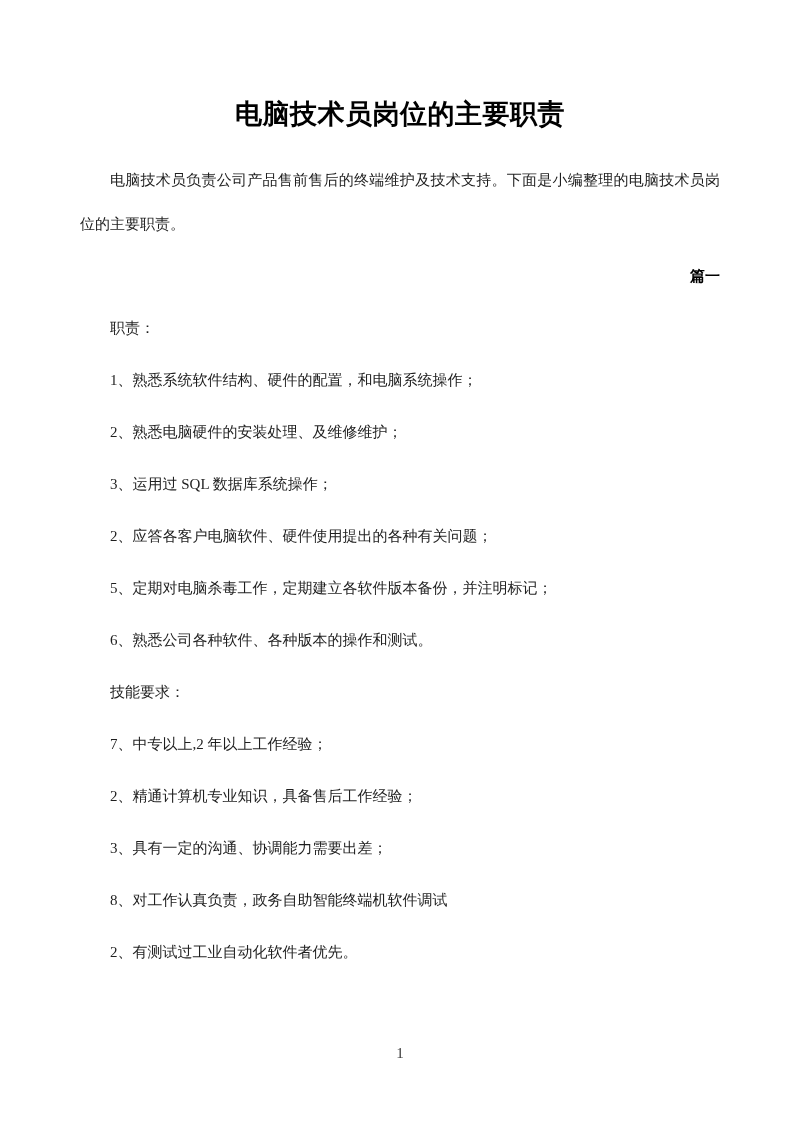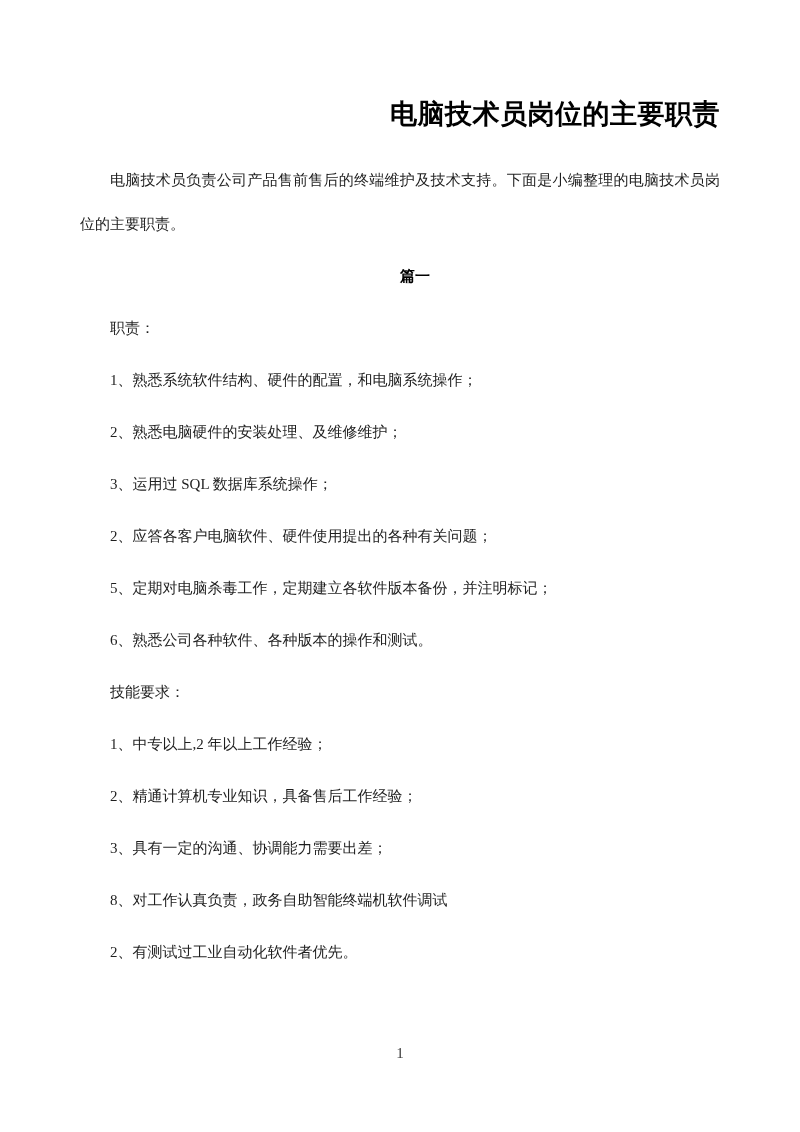--- a/index.html
+++ b/index.html
@@ -19,41 +19,41 @@
   }
   .content {
     padding: 96px 80px 0 80px;
   }
   .doc-title {
     margin: 0;
     font-family: "Liberation Sans", "DejaVu Sans", sans-serif;
     font-weight: bold;
     font-size: 27px;
     line-height: 36px;
-    text-align: right;
+    text-align: center;
     color: #000000;
     letter-spacing: 0.5px;
   }
   .paragraphs {
     margin-top: 26px;
   }
   .para {
     margin: 0 0 8px 0;
     font-size: 15px;
     line-height: 44px;
     text-indent: 2em;
     text-align: justify;
     text-justify: inter-ideograph;
     color: #1e1e1e;
   }
   .para.heading {
     font-family: "Liberation Sans", "DejaVu Sans", sans-serif;
     font-weight: bold;
     color: #000000;
-    text-align: center;
+    text-align: right;
   }
   .footer {
     position: absolute;
     top: 1044px;
     left: 0;
     right: 0;
     text-align: center;
   }
   .page-number {
     font-family: "Liberation Serif", "DejaVu Serif", serif;
@@ -72,21 +72,21 @@
         <p class="para">电脑技术员负责公司产品售前售后的终端维护及技术支持。下面是小编整理的电脑技术员岗位的主要职责。</p>
         <p class="para heading">篇一</p>
         <p class="para">职责：</p>
         <p class="para">1、熟悉系统软件结构、硬件的配置，和电脑系统操作；</p>
         <p class="para">2、熟悉电脑硬件的安装处理、及维修维护；</p>
         <p class="para">3、运用过 SQL 数据库系统操作；</p>
         <p class="para">2、应答各客户电脑软件、硬件使用提出的各种有关问题；</p>
         <p class="para">5、定期对电脑杀毒工作，定期建立各软件版本备份，并注明标记；</p>
         <p class="para">6、熟悉公司各种软件、各种版本的操作和测试。</p>
         <p class="para">技能要求：</p>
-        <p class="para">1、中专以上,2 年以上工作经验；</p>
+        <p class="para">7、中专以上,2 年以上工作经验；</p>
         <p class="para">2、精通计算机专业知识，具备售后工作经验；</p>
         <p class="para">3、具有一定的沟通、协调能力需要出差；</p>
         <p class="para">8、对工作认真负责，政务自助智能终端机软件调试</p>
         <p class="para">2、有测试过工业自动化软件者优先。</p>
       </div>
   </div>
   <div class="footer">
     <span class="page-number">1</span>
   </div>
 </div>

